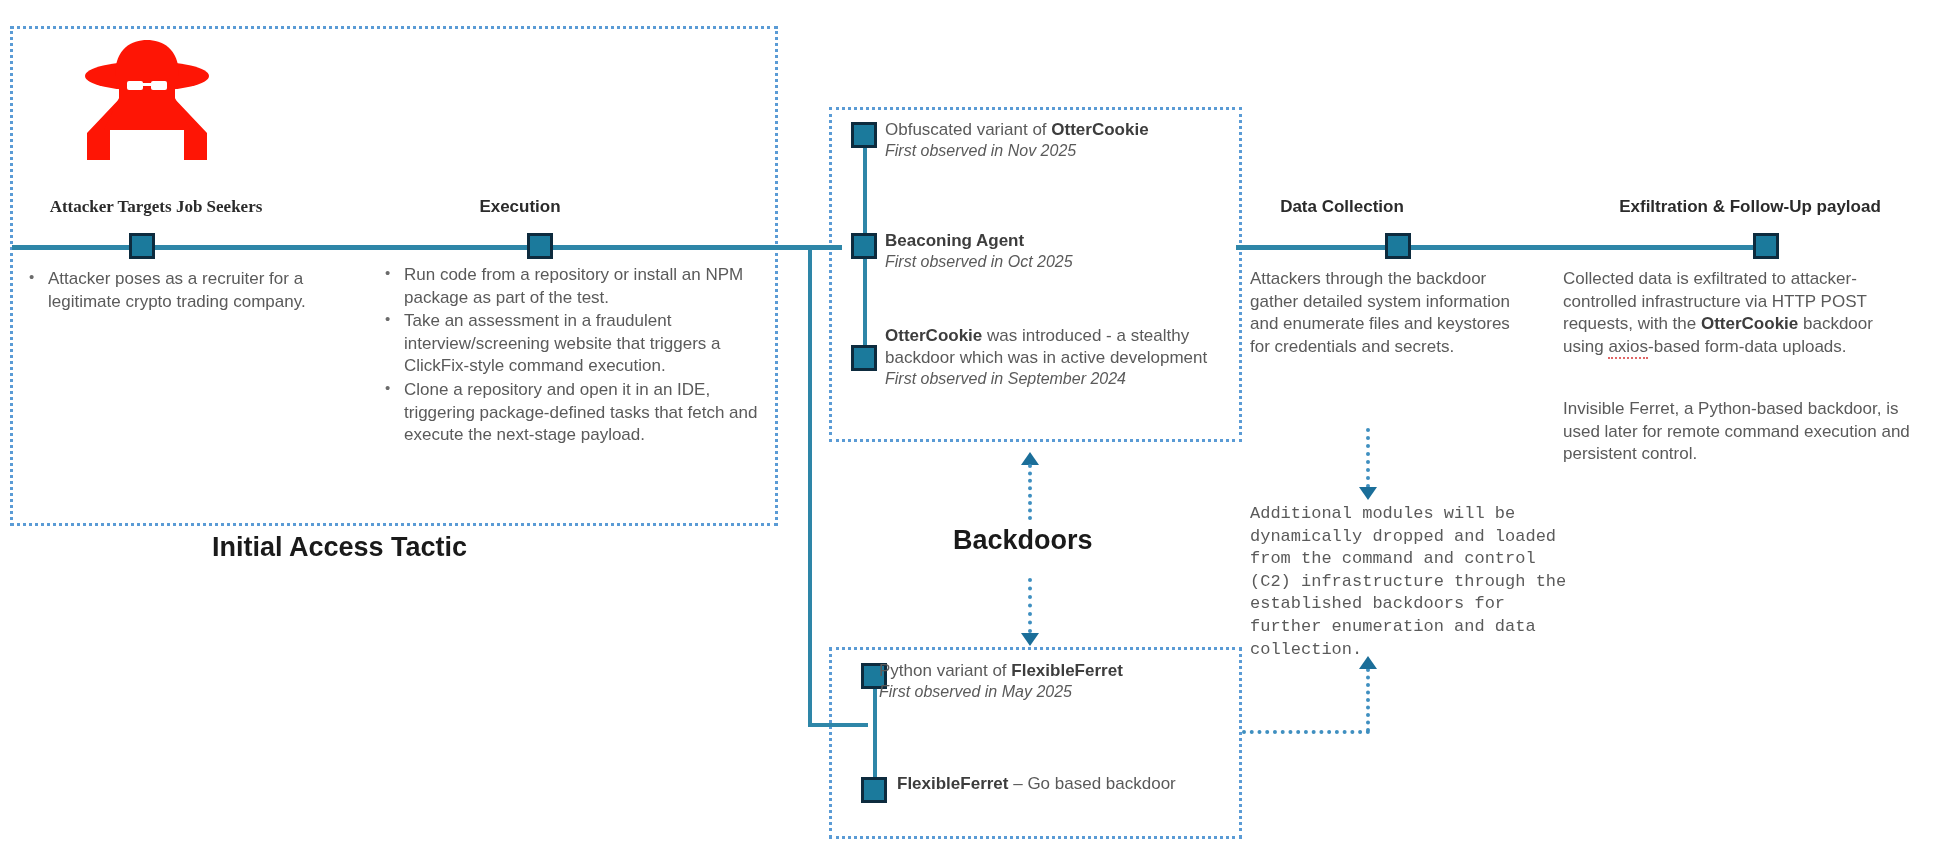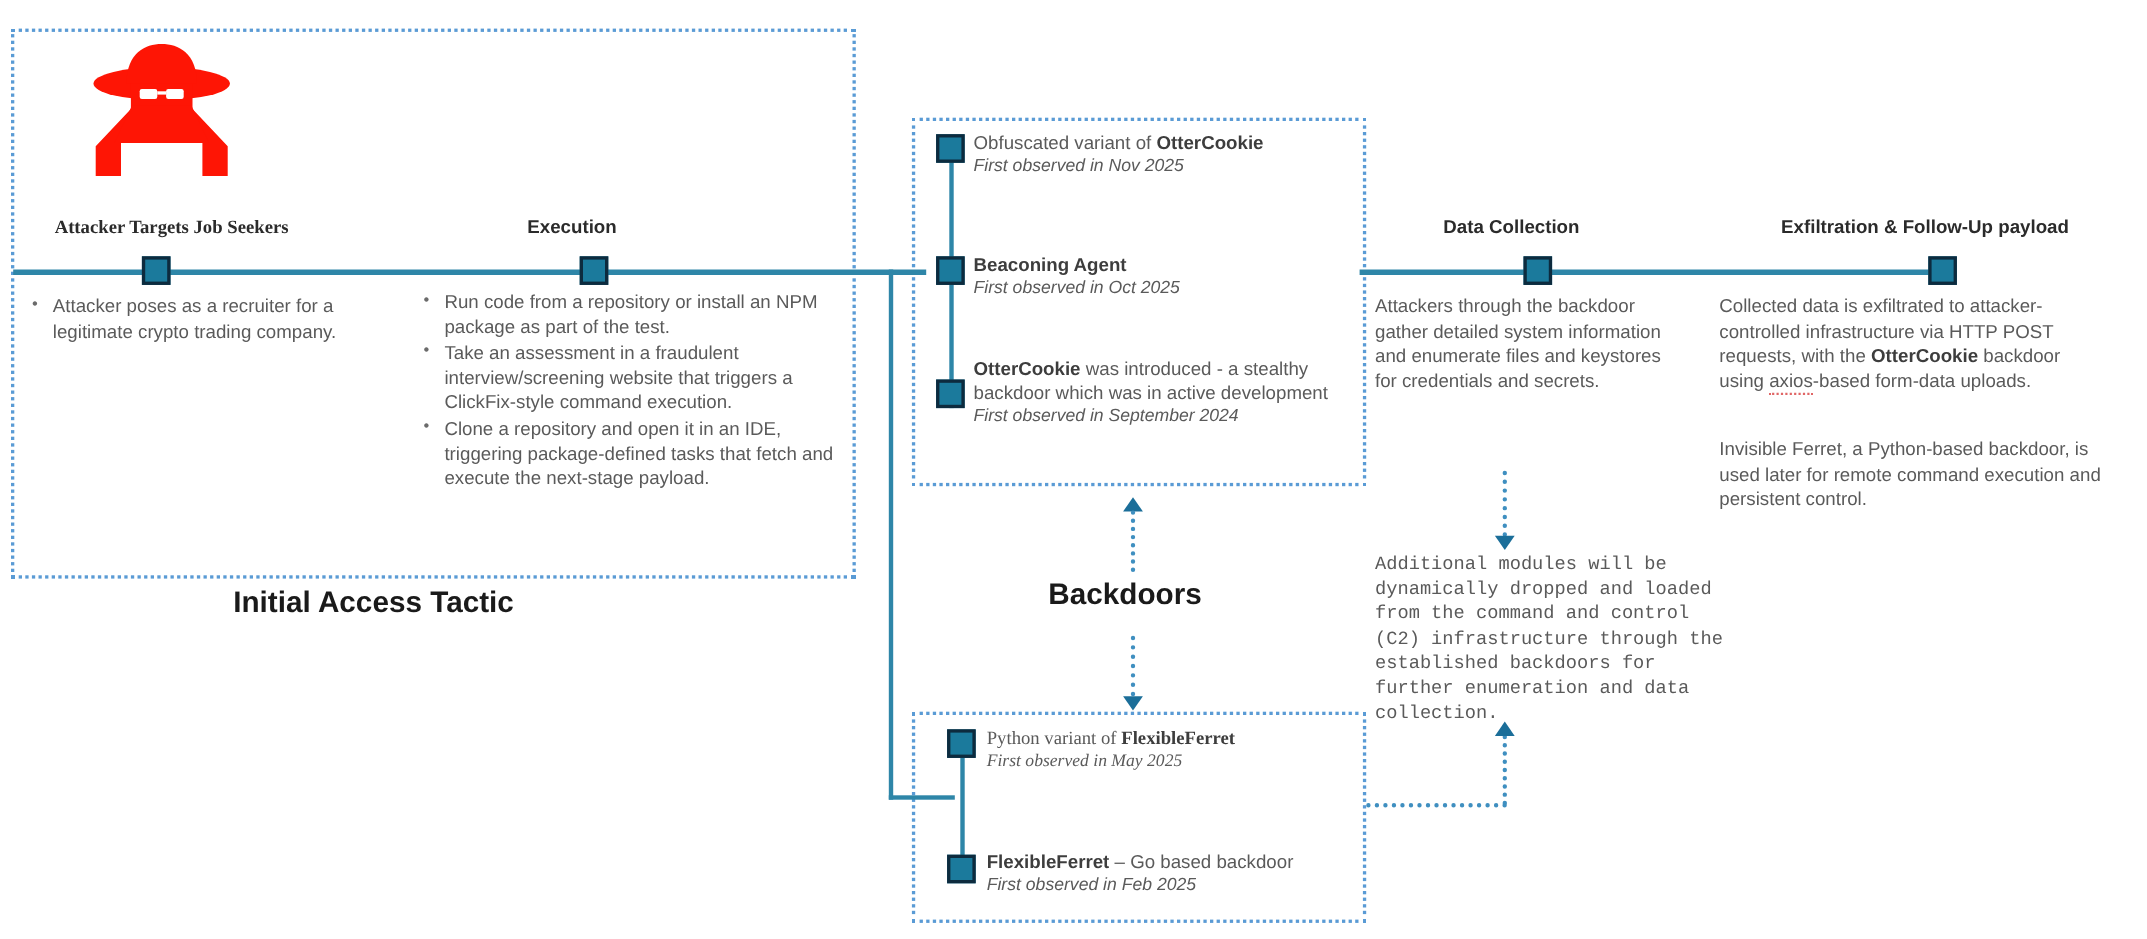--- a/index.html
+++ b/index.html
@@ -154,32 +154,31 @@
 
 <div class="arr-up" style="left:1021px;top:452px;"></div>
 <div class="dv" style="left:1028px;top:464px;height:56px;"></div>
 <div class="big-label" style="left:953px;top:525px;">Backdoors</div>
 <div class="dv" style="left:1028px;top:578px;height:55px;"></div>
 <div class="arr-down" style="left:1021px;top:633px;"></div>
 
 <div class="vline" style="left:873px;top:685px;height:105px;"></div>
 
 <div class="marker" style="left:861px;top:663px;"></div>
-<div class="node-text" style="left:897px;top:660px;width:340px;font-family:Liberation Serif, serif;">
+<div class="node-text" style="left:879px;top:660px;width:340px;">
   <div class="ttl"><span>Python variant of </span><b>FlexibleFerret</b></div>
   <div class="sub">First observed in May 2025</div>
 </div>
 
 <div class="marker" style="left:861px;top:777px;"></div>
 <div class="node-text" style="left:897px;top:773px;width:340px;">
   <div class="ttl"><b>FlexibleFerret</b><span> – Go based backdoor</span></div>
-  <div class="sub">First observed in Feb 2025</div>
 </div>
 
-<div class="phase-title" style="left:1264px;top:197px;width:220px;">Data Collection</div>
+<div class="phase-title" style="left:1232px;top:197px;width:220px;">Data Collection</div>
 <div class="marker" style="left:1385px;top:233px;"></div>
 <div class="body-text" style="left:1250px;top:268px;width:265px;">Attackers through the backdoor gather detailed system information and enumerate files and keystores for credentials and secrets.</div>
 
 <div class="dv" style="left:1366px;top:428px;height:60px;"></div>
 <div class="arr-down" style="left:1359px;top:487px;"></div>
 
 <div class="body-text" style="left:1250px;top:503px;width:330px;font-family:Liberation Mono, monospace;">Additional modules will be dynamically dropped and loaded from the command and control (C2) infrastructure through the established backdoors for further enumeration and data collection.</div>
 
 <div class="dh" style="left:1242px;top:730px;width:128px;"></div>
 <div class="dv" style="left:1366px;top:668px;height:64px;"></div>

